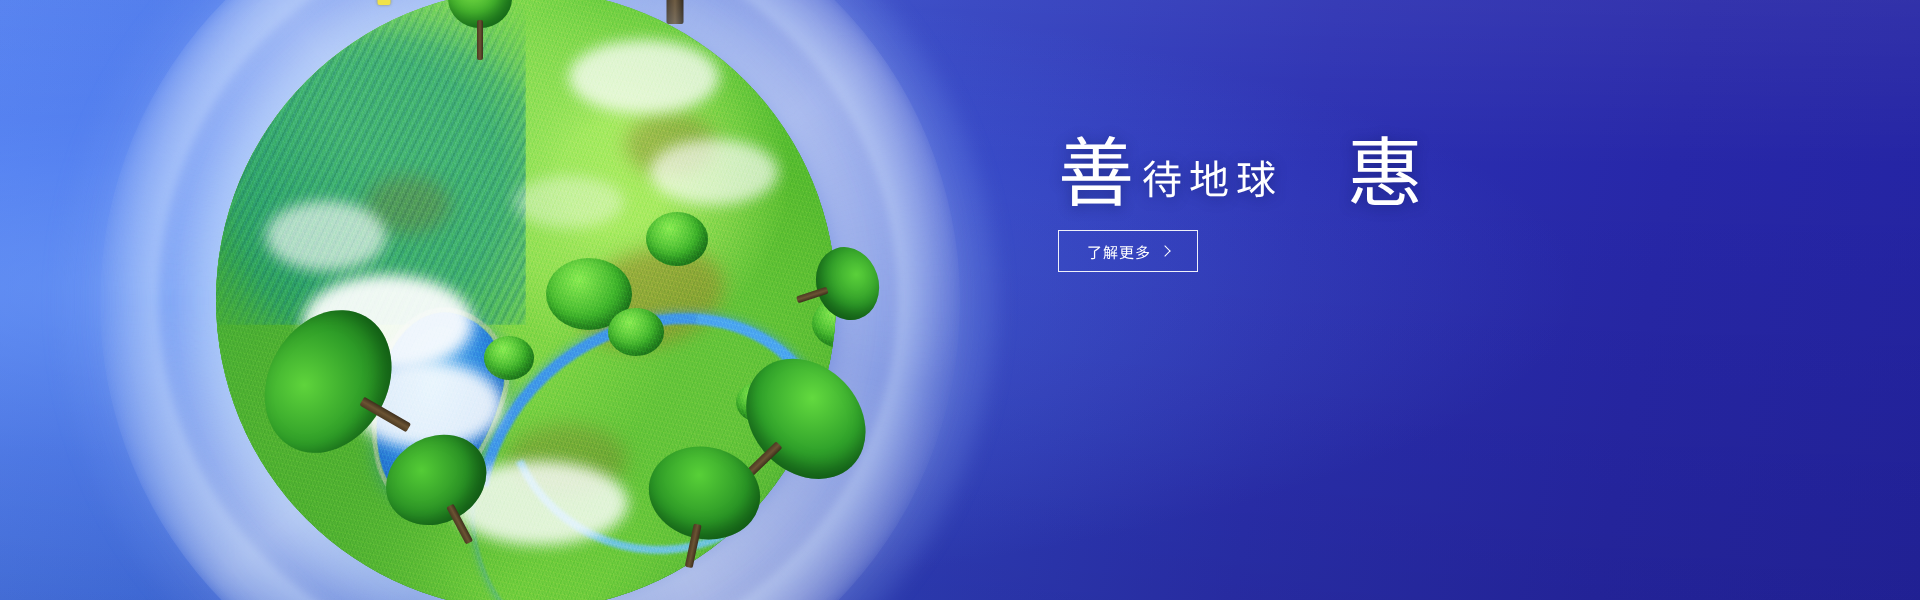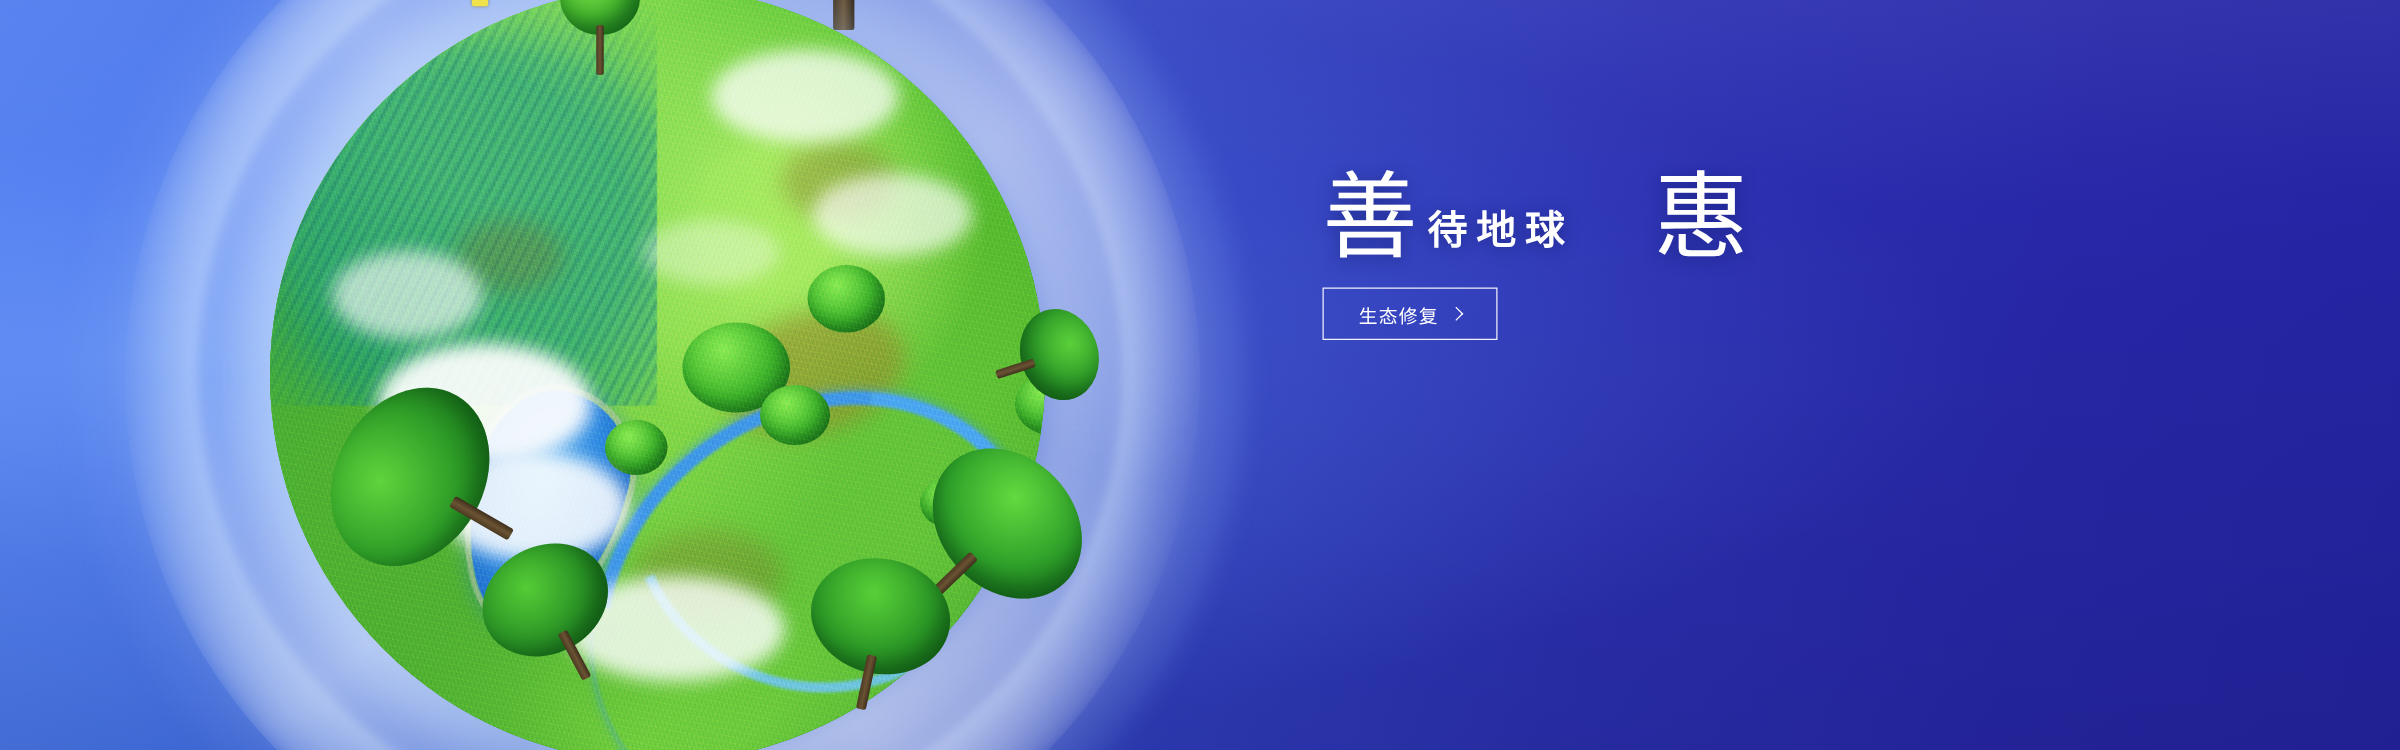--- a/index.html
+++ b/index.html
@@ -251,22 +251,22 @@
     font-family:"DejaVu Serif","Liberation Serif",serif;
   }
   .hl-big{
     font-size:76px;
     font-weight:400;
     letter-spacing:0;
     position:relative;
     top:6px;
   }
   .hl-small{
-    font-size:32px;
-    font-weight:700;
+    font-size:40px;
+    font-weight:400;
     letter-spacing:7px;
     padding-left:8px;
     position:relative;
     top:-6px;
   }
   .hl-gap{width:64px;display:inline-block;}
 
   .subtitle{
     margin-top:26px;
     color:#ffffff;
@@ -399,18 +399,18 @@
     <div class="headline">
       <span class="hl-big">善</span>
       <span class="hl-small">待地球</span>
       <span class="hl-gap"></span>
       <span class="hl-big">惠</span>
     </div>
 
 
 
     <div class="cta">
-      <span>生态修复</span>
+      <span>了解更多</span>
       <span class="chev"></span>
     </div>
 
   </div>
 </div>
 
 </body></html>

